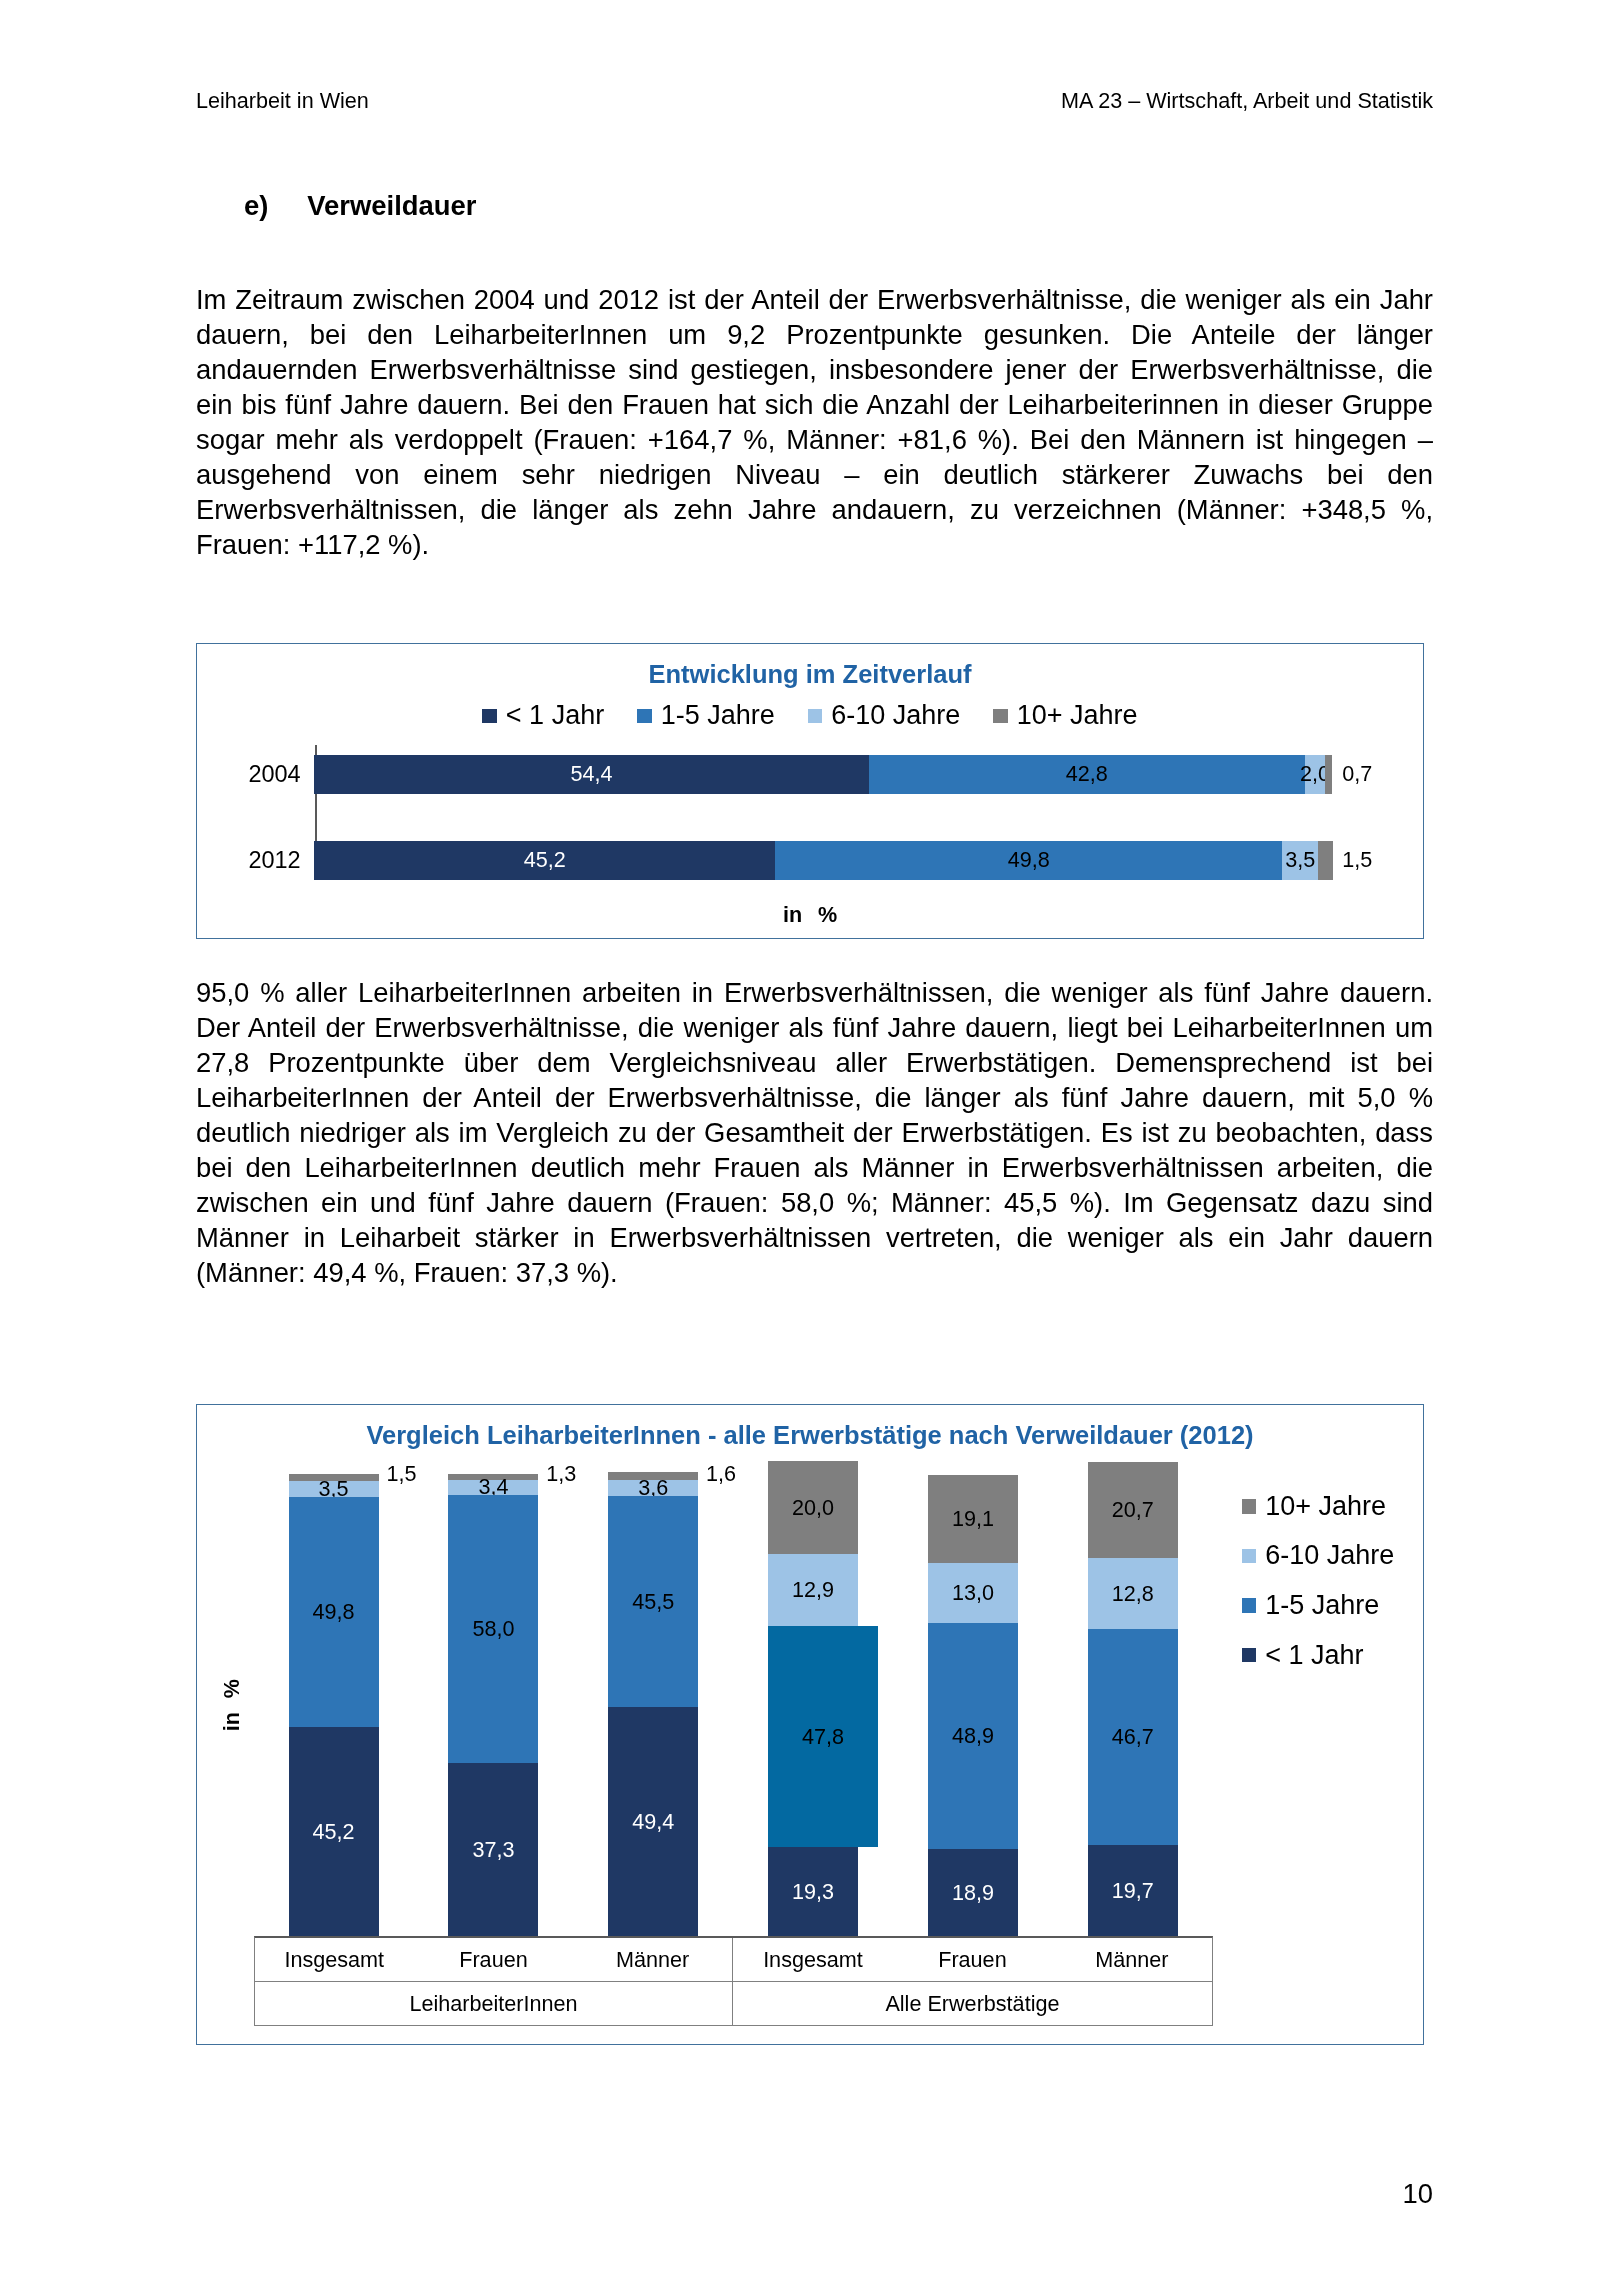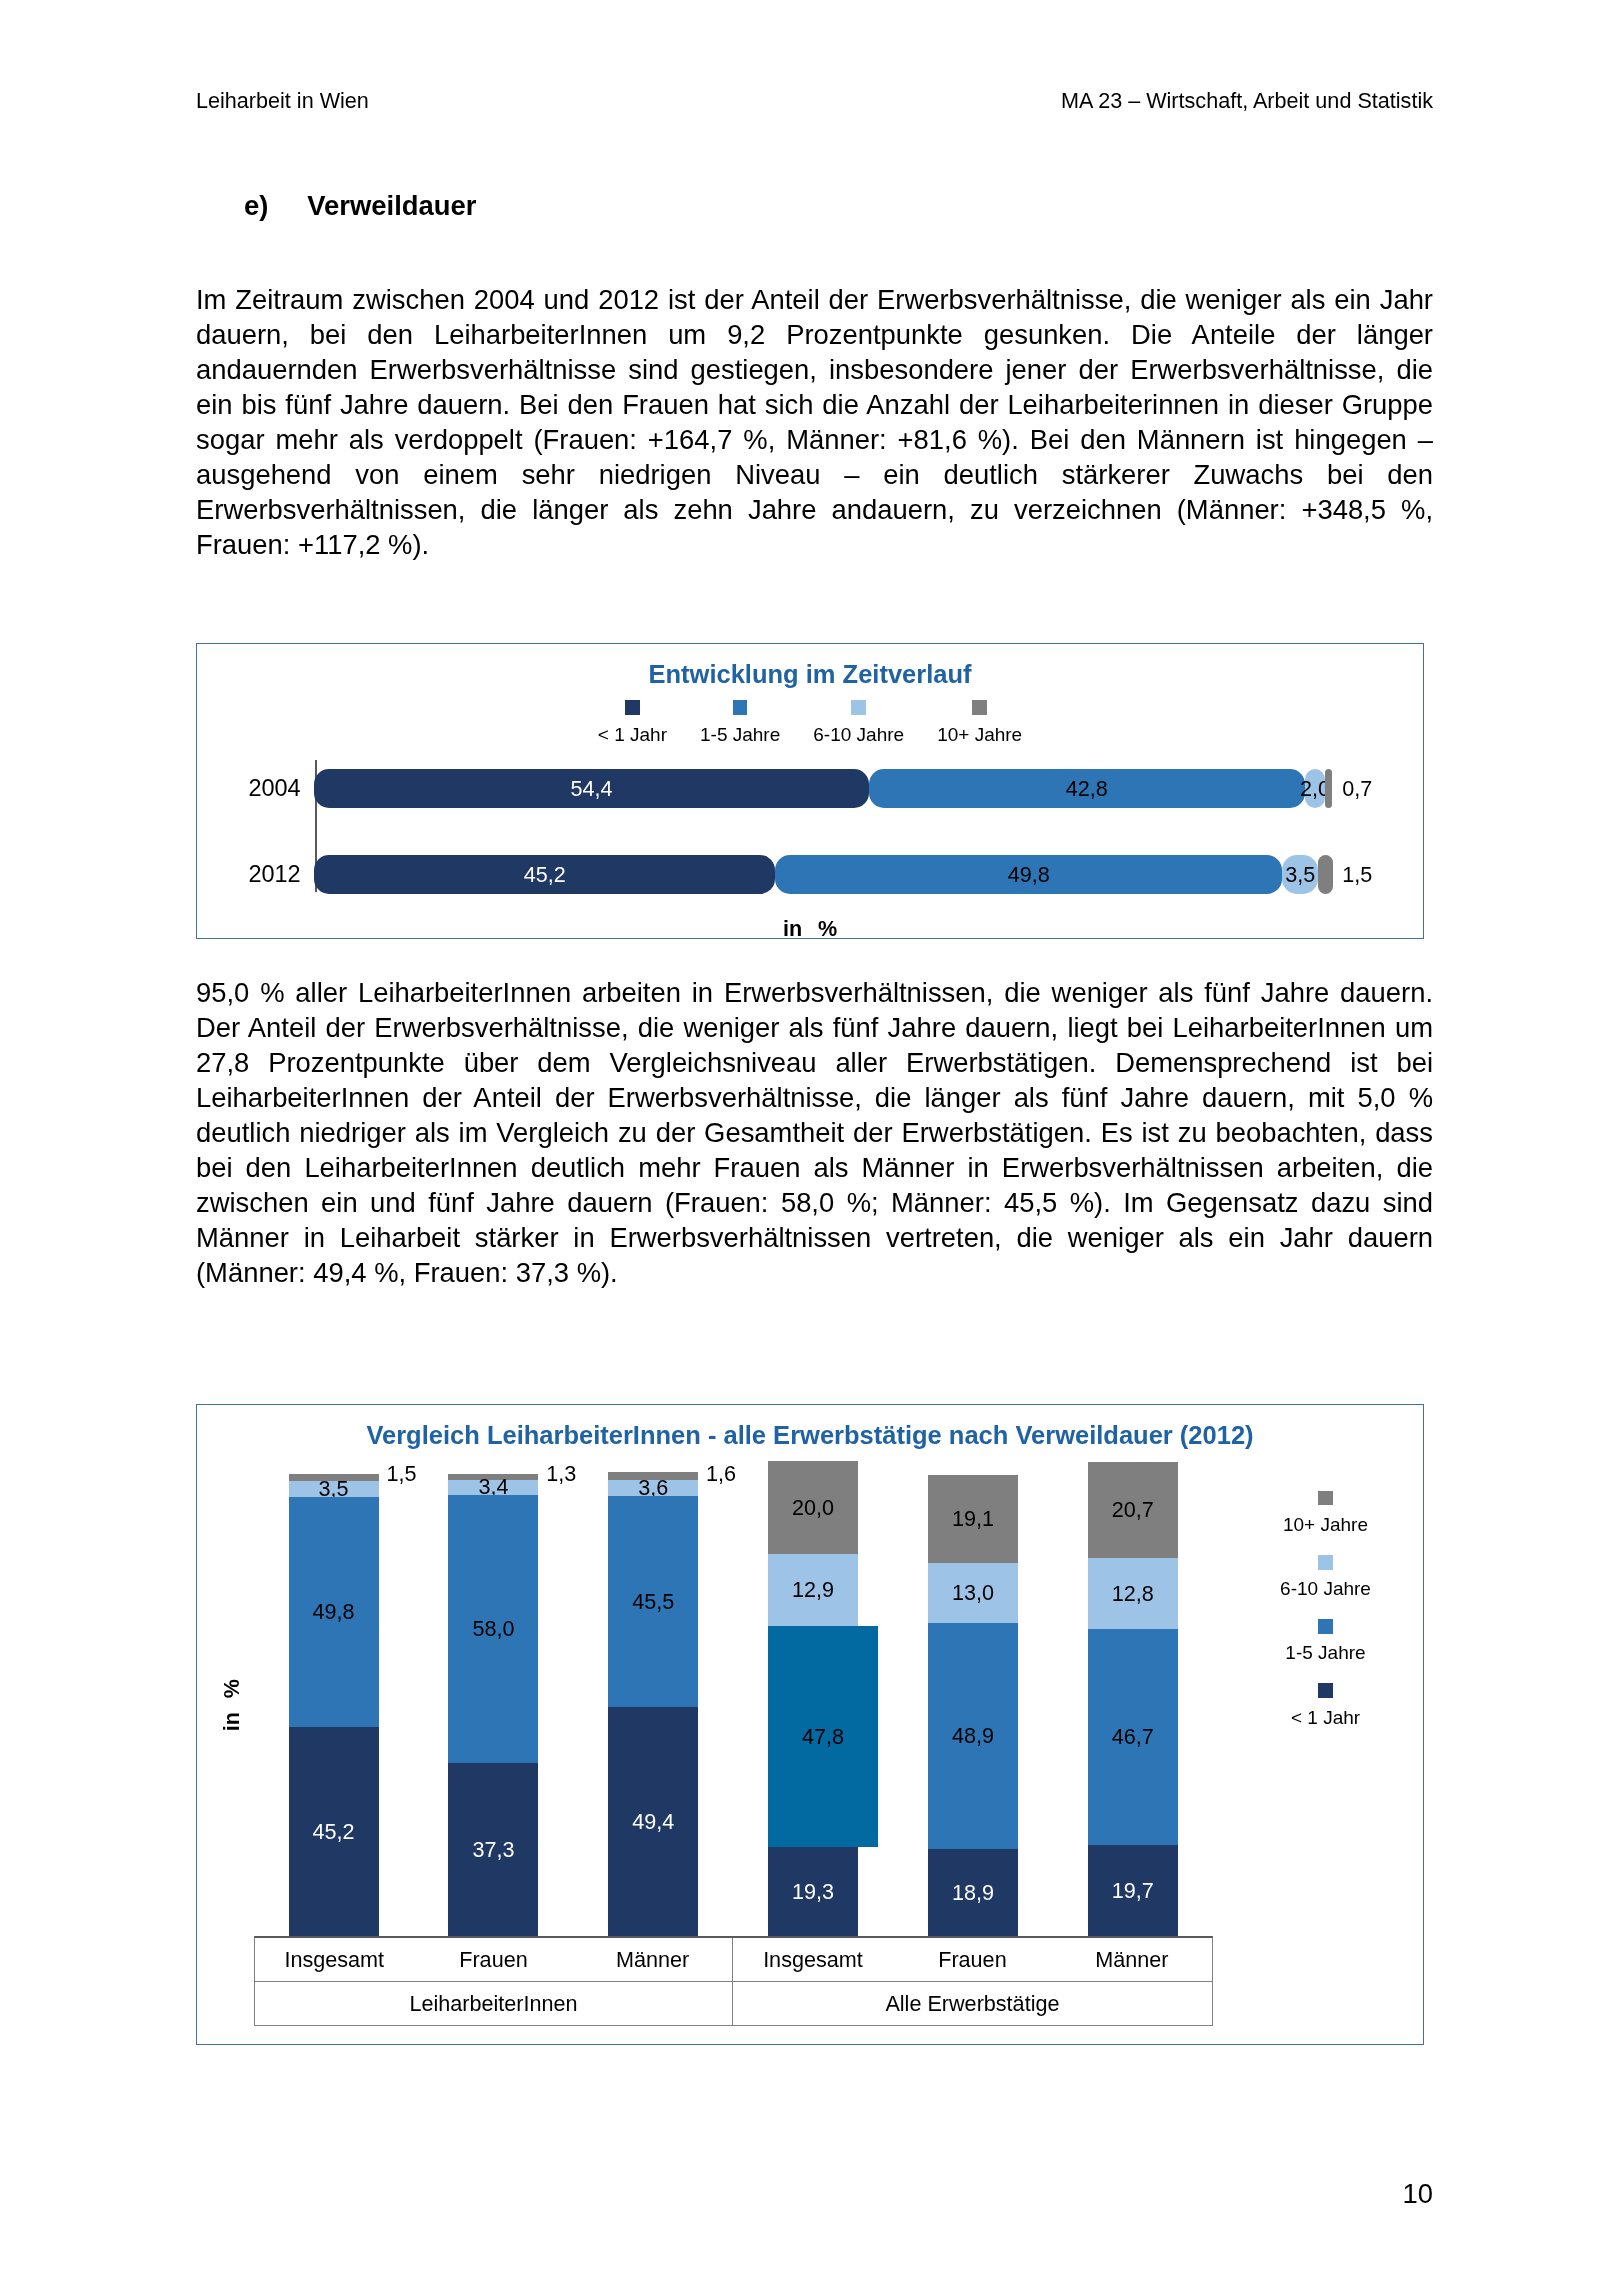--- a/index.html
+++ b/index.html
@@ -44,30 +44,30 @@
   #chart1 { left: 196px; top: 643px; width: 1228px; height: 296px; }
   #chart2 { left: 196px; top: 1404px; width: 1228px; height: 641px; }
 
   .c-title {
     text-align: center; font-weight: bold; font-size: 25.5px;
     color: #2063A5; margin-top: 15.7px;
   }
 
   
   .c1-legend { display: flex; justify-content: center; gap: 33px; margin-top: 11.8px; }
-  .lg-item { display: flex; align-items: center; gap: 8.8px; font-size: 19px; flex-direction: column; }
+  .lg-item { display: flex; align-items: center; gap: 8.8px; font-size: 27px; }
   .lg-swatch { display: inline-block; width: 14.7px; height: 14.7px; flex-shrink: 0; }
   .c1-plot { position: relative; margin-top: 23.5px; }
   .c1-axis { position: absolute; left: 104px; top: -9.8px; bottom: 2px; width: 2px; background: #595959; }
   .c1-row { display: flex; align-items: center; margin-bottom: 47px; }
   .c1-row:last-child { margin-bottom: 0; }
   .c1-cat { width: 90px; padding-right: 13.7px; text-align: right; font-size: 23.5px; flex-shrink: 0; }
   .c1-barzone { display: flex; align-items: center; }
   .c1-bar { display: flex; height: 39px; width: 1019px; flex-shrink: 0; }
-  .c1-seg { position: relative; height: 100%; flex-shrink: 0; border-radius: 15px; }
+  .c1-seg { position: relative; height: 100%; flex-shrink: 0; }
   .c1-vlabel {
     position: absolute; top: 50%; left: 50%;
     transform: translate(-50%, -50%);
     font-size: 21.6px; white-space: nowrap;
   }
   .c1-out { margin-left: 8.8px; font-size: 21.6px; white-space: nowrap; }
   .c1-xlabel { text-align: center; font-weight: bold; font-size: 21.6px; margin-top: 21.6px; word-spacing: 9.8px; }
 
   
   .c2-body { display: flex; margin-top: 23.5px; }

